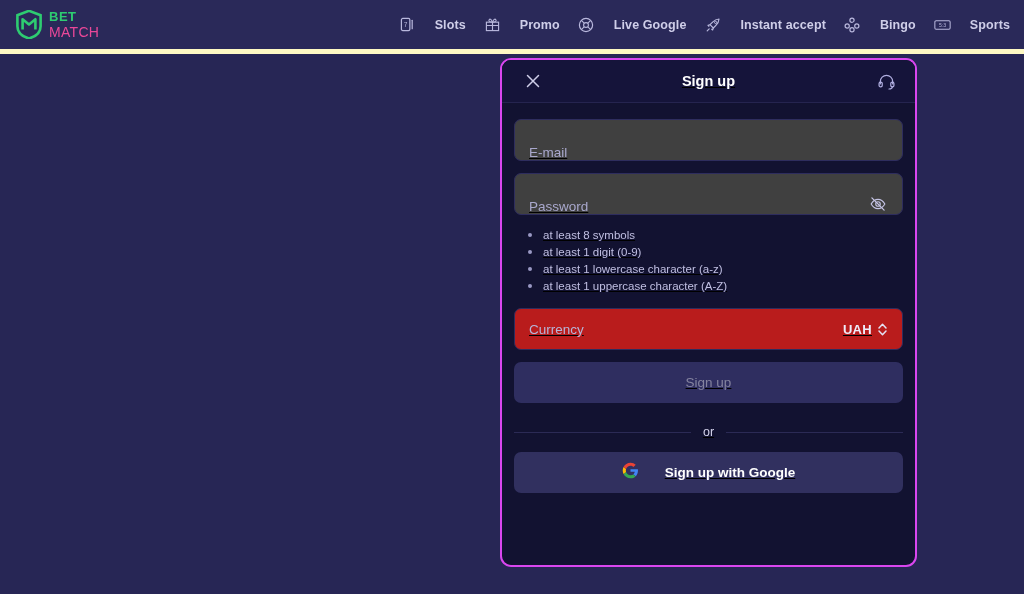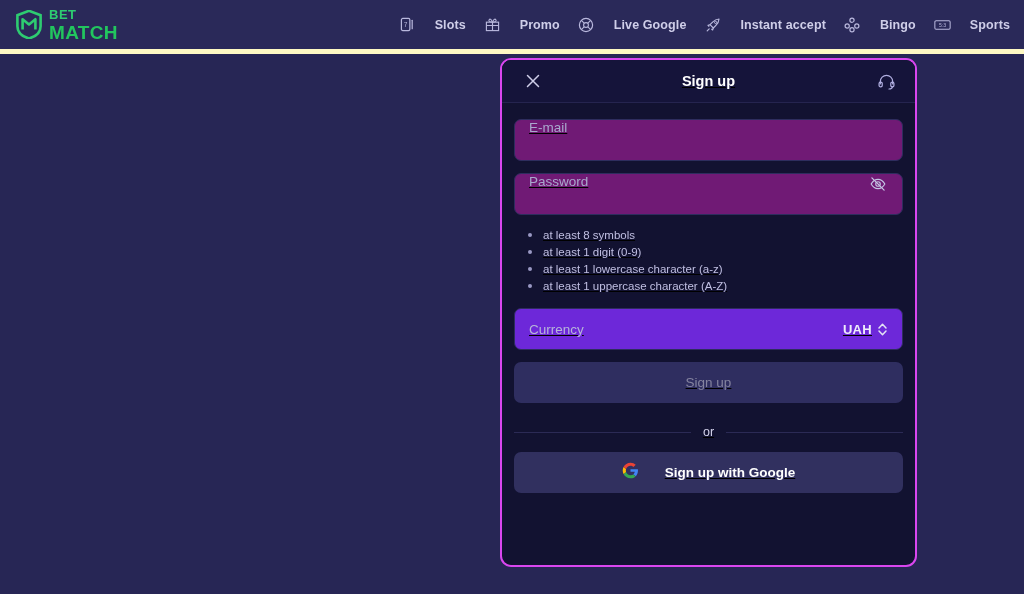--- a/index.html
+++ b/index.html
@@ -41,24 +41,24 @@
     flex-direction: column;
     line-height: 1.0;
   }
   .logo-bet {
     font-size: 13px;
     font-weight: bold;
     letter-spacing: 0.5px;
     color: #2ecc71;
   }
   .logo-match {
-    font-size: 19px;
-    font-weight: bold;
+    font-size: 14px;
+    font-weight: normal;
     letter-spacing: 0.3px;
-    color: #22c55e;
+    color: #ec4899;
     margin-top: 2px;
   }
 
   .nav {
     margin-left: auto;
     margin-right: 14px;
     display: flex;
     align-items: center;
     gap: 18px;
   }
@@ -130,25 +130,25 @@
   }
 
   .modal-body {
     padding: 16px 12px 0 12px;
   }
 
   
   .field {
     position: relative;
     height: 42px;
-    background: #701a75;
+    background: #404040;
     border: 1px solid #2e2d5e;
     border-radius: 7px;
     display: flex;
-    align-items: flex-start;
+    align-items: flex-end;
     padding: 0 14px;
     margin-bottom: 12px;
     cursor: text;
   }
   .field .placeholder {
     font-size: 13.5px;
     color: #a9a8cd;
   }
   .eye-btn {
     position: absolute;
@@ -179,21 +179,21 @@
     top: 6px;
     width: 4px; height: 4px;
     border-radius: 50%;
     background: #9a99c4;
   }
 
   
   .select-field {
     position: relative;
     height: 42px;
-    background: #6d28d9;
+    background: #b91c1c;
     border: 1px solid #2e2d5e;
     border-radius: 7px;
     display: flex;
     align-items: center;
     justify-content: space-between;
     padding: 0 14px;
     margin-bottom: 12px;
     cursor: pointer;
   }
   .select-field .sel-label {

